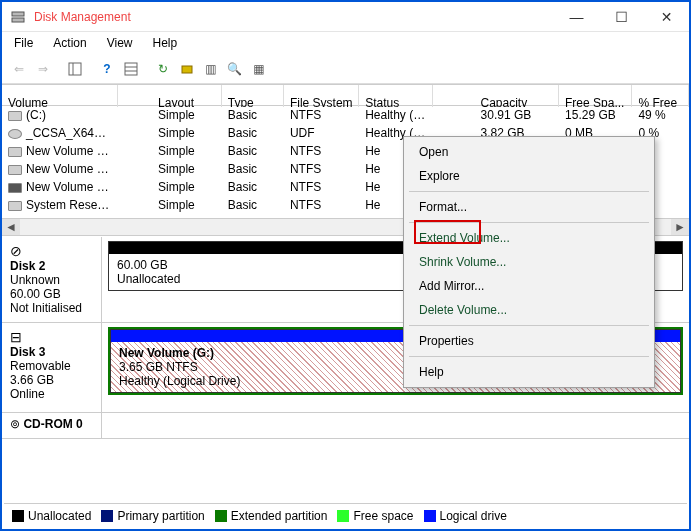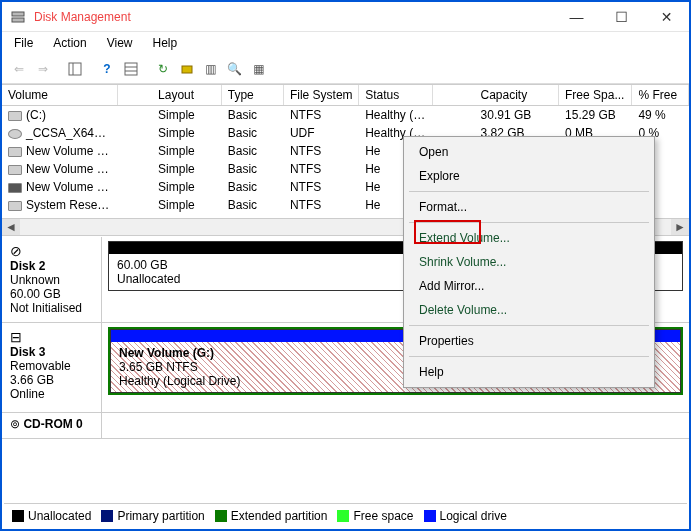--- a/index.html
+++ b/index.html
@@ -13,21 +13,21 @@
 
 .menubar { height: 22px; display: flex; align-items: center; padding: 0 4px; gap: 4px; }
 .menubar span { padding: 2px 8px; }
 
 .toolbar { height: 30px; display: flex; align-items: center; padding: 0 6px; gap: 2px; border-bottom:1px solid #ddd;}
 .tbtn { width:22px; height:22px; display:inline-flex; align-items:center; justify-content:center; color:#555; }
 .tbtn.disabled { color:#bbb; }
 .tsep { width:6px; }
 
 .table-head { display:flex; background:#fff; border-top:1px solid #ccc; border-bottom:1px solid #ccc; height:22px;}
-.th { border-right:1px solid #ddd; padding:3px 6px; color:#000; overflow:hidden; white-space:nowrap;}
+.th { border-right:1px solid #ddd; padding:11px 6px; color:#000; overflow:hidden; white-space:nowrap;}
 .c-vol{width:124px;}.c-lay{width:74px;margin-left:34px;}.c-typ{width:66px;}.c-fs{width:80px;}.c-st{width:78px;}.c-cap{width:90px;margin-left:42px;}.c-free{width:78px;}.c-pf{width:60px;}
 
 .table-body { height:112px; overflow:hidden; }
 .row { display:flex; height:18px; align-items:center;}
 .cell { padding:1px 6px; overflow:hidden; white-space:nowrap; text-overflow:ellipsis; color:#000;}
 .vol-icon{display:inline-block;width:14px;height:10px;background:#d0d0d0;border:1px solid #888;border-radius:1px;margin-right:4px;vertical-align:middle;}
 
 .hscroll { height:18px; background:#f0f0f0; border-top:1px solid #ccc; border-bottom:1px solid #ccc; display:flex; align-items:center;}
 .hscroll .arrow{width:18px;height:16px;display:flex;align-items:center;justify-content:center;color:#555;background:#e3e3e3;}
 .hscroll .track{flex:1;}

